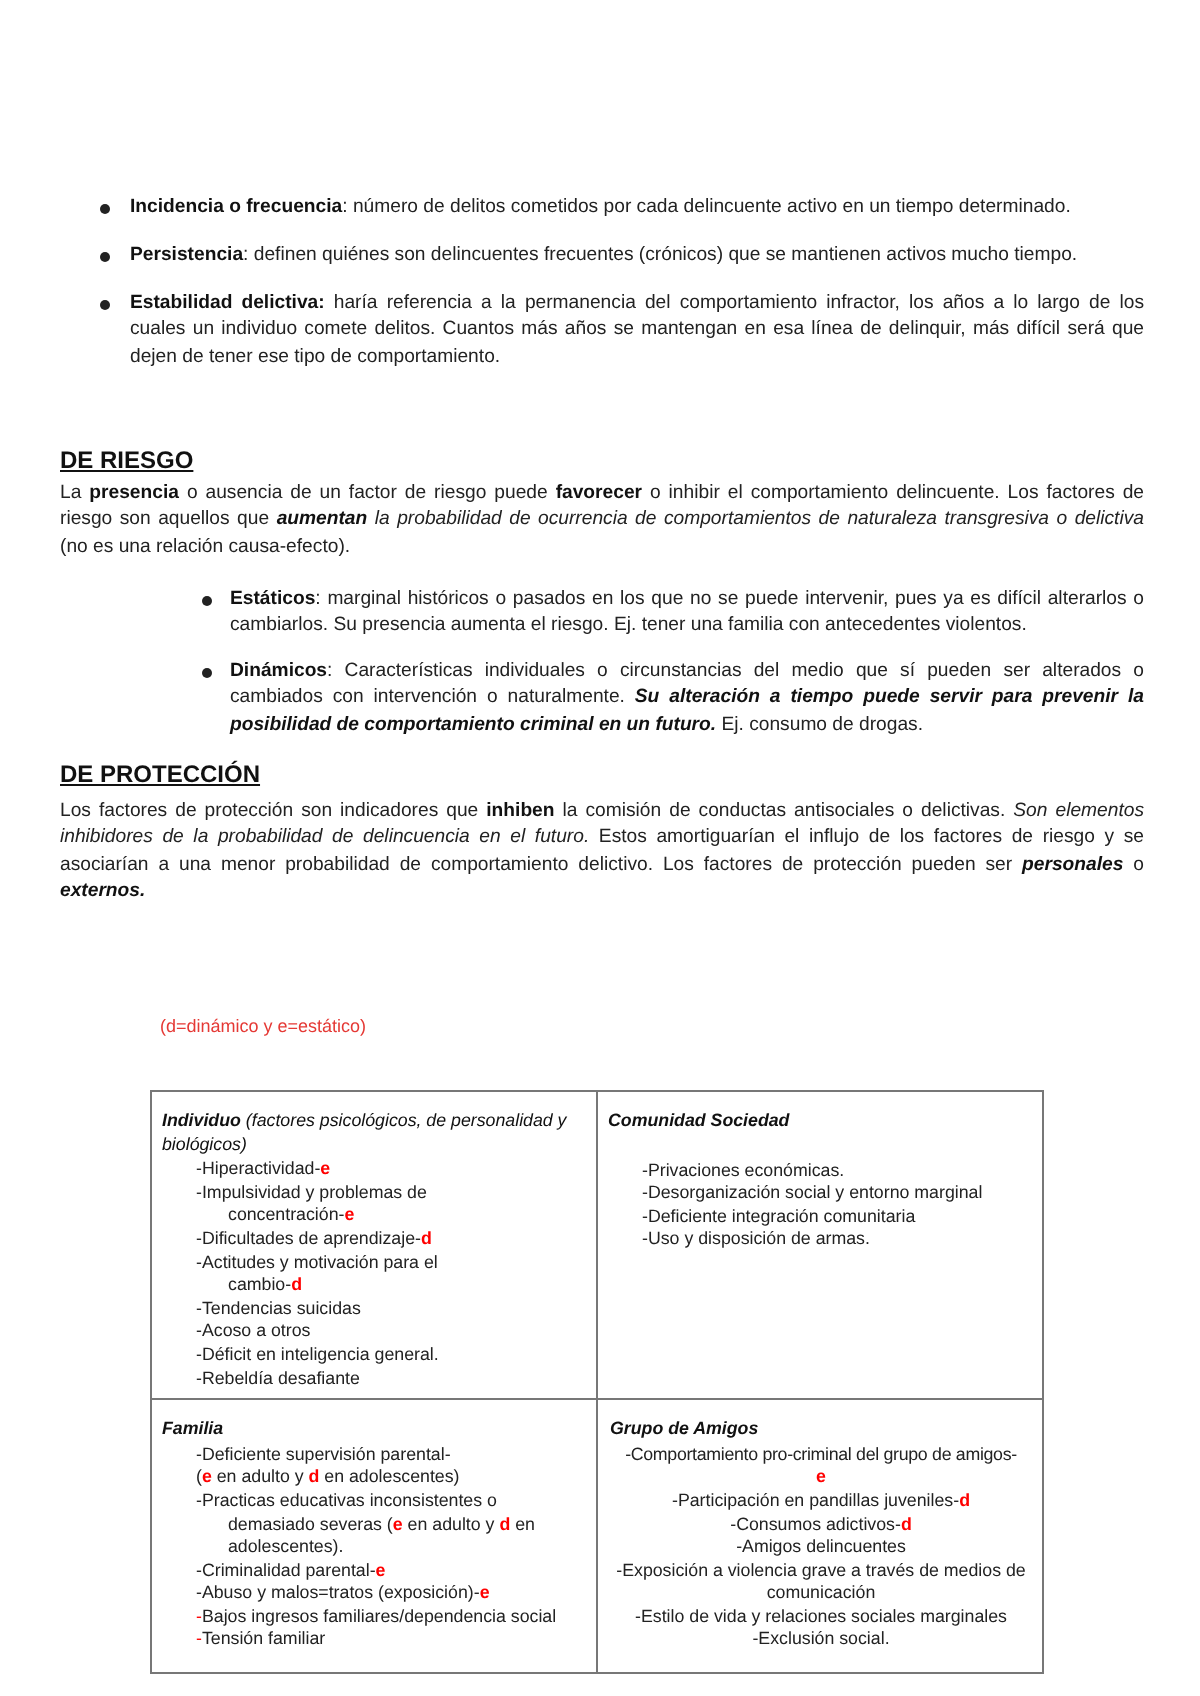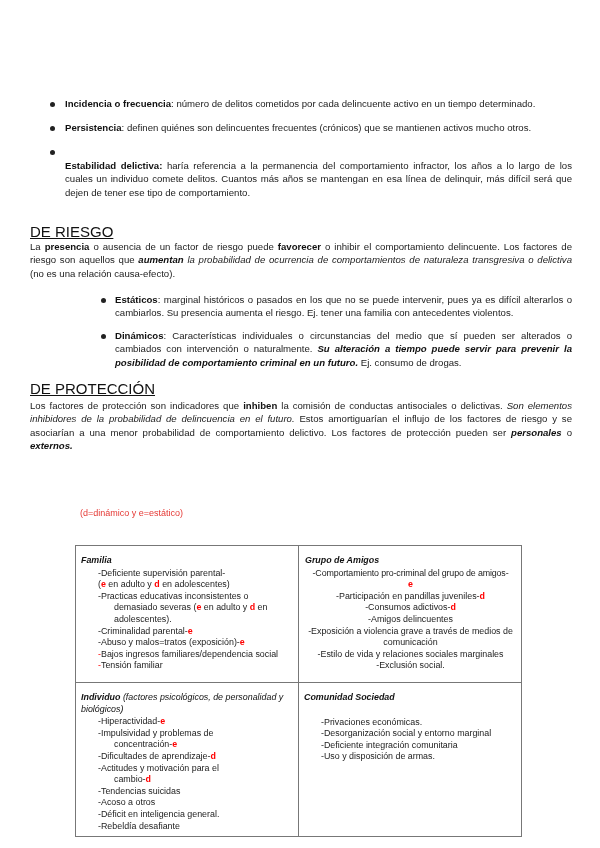--- a/index.html
+++ b/index.html
@@ -14,21 +14,21 @@
   .bullet-dot {
     position: absolute; width: 5px; height: 5px; border-radius: 50%; background: #222;
   }
   .bullet-text { line-height: 13.4px; text-align: justify; }
   b, strong { font-weight: bold; color: #111; }
   .bi { font-weight: bold; font-style: italic; color: #111; }
   .it { font-style: italic; }
   .section-heading {
     color: #2e74b5; font-weight: bold; font-size: 9.6px; letter-spacing: -0.1px;
   }
-  .sub-heading { font-weight: normal; text-decoration: underline; color: #111; font-size: 15px; }
+  .sub-heading { font-weight: bold; text-decoration: underline; color: #111; font-size: 12px; }
   .table-title { font-weight: bold; color: #111; font-size: 9.6px; }
   .legend-note { color: #e53935; font-size: 9px; }
   .red { color: #ff0000; font-weight: bold; }
   table.risk {
     position: absolute; left: 75px; top: 513px; width: 446px; height: 287px;
     border-collapse: collapse; table-layout: fixed;
   }
   table.risk td {
     border: 1.2px solid #777; vertical-align: top; padding: 0;
     font-size: 8.9px; line-height: 11.6px; color: #222;
@@ -43,24 +43,24 @@
 </head>
 <body>
 
 <div class="page">
 
   <div>
     <div class="bullet-dot" style="left:50px; top:70px;"></div>
     <p class="abs bullet-text" style="left:65px; top:65px; width:490px;"><b>Incidencia o frecuencia</b><span>: </span><span>número de delitos cometidos por cada delincuente activo en un tiempo determinado.</span></p>
 
     <div class="bullet-dot" style="left:50px; top:94px;"></div>
-    <p class="abs bullet-text" style="left:65px; top:89px; width:490px;"><b>Persistencia</b><span>: </span><span>definen quiénes son delincuentes frecuentes (crónicos) que se mantienen activos mucho otros.</span></p>
+    <p class="abs bullet-text" style="left:65px; top:89px; width:490px;"><b>Persistencia</b><span>: </span><span>definen quiénes son delincuentes frecuentes (crónicos) que se mantienen activos mucho tiempo.</span></p>
 
     <div class="bullet-dot" style="left:50px; top:118px;"></div>
-    <p class="abs bullet-text" style="left:65px; top:127px; width:507px;"><b>Estabilidad delictiva:</b><span> </span><span>haría referencia a la permanencia del comportamiento infractor, los años a lo largo de los cuales un individuo comete delitos. Cuantos más años se mantengan en esa línea de delinquir, más difícil será que dejen de tener ese tipo de comportamiento.</span></p>
+    <p class="abs bullet-text" style="left:65px; top:113px; width:507px;"><b>Estabilidad delictiva:</b><span> </span><span>haría referencia a la permanencia del comportamiento infractor, los años a lo largo de los cuales un individuo comete delitos. Cuantos más años se mantengan en esa línea de delinquir, más difícil será que dejen de tener ese tipo de comportamiento.</span></p>
   </div>
 
 
   <div class="abs sub-heading" style="left:30px; top:191px;">DE RIESGO</div>
   <p class="abs just" style="left:30px; top:208px; width:542px;"><span>La </span><b>presencia</b><span> o ausencia de un factor de riesgo puede </span><b>favorecer</b><span> o inhibir el comportamiento delincuente. Los factores de riesgo son aquellos que </span><span class="bi">aumentan</span><span class="it"> la probabilidad de ocurrencia de comportamientos de naturaleza transgresiva o delictiva</span><span> (no es una relación causa-efecto).</span></p>
 
   <div>
     <div class="bullet-dot" style="left:101px; top:266px;"></div>
     <p class="abs bullet-text" style="left:115px; top:261px; width:457px;"><b>Estáticos</b><span>: marginal históricos o pasados en los que no se puede intervenir, pues ya es difícil alterarlos o cambiarlos. Su presencia aumenta el riesgo. Ej. tener una familia con antecedentes violentos.</span></p>
 
@@ -73,21 +73,47 @@
 
 
   <div class="abs legend-note" style="left:80px; top:476px;">(d=dinámico y e=estático)</div>
 
   <table class="risk">
     <colgroup>
         <col style="width:223px;">
         <col style="width:223px;">
       </colgroup>
     <tbody>
-        <tr style="height:137px;">
+        <tr style="height:150px;">
+      <td>
+        <div class="cell-inner">
+          <div class="cell-title"><span>Individuo</span><span class="sub"> (factores psicológicos, de personalidad y biológicos)</span></div>
+          <div class="indent1"><span>-Hiperactividad-</span><span class="red">e</span></div>
+          <div class="indent1">-Impulsividad y problemas de</div>
+          <div class="indent2"><span>concentración-</span><span class="red">e</span></div>
+          <div class="indent1"><span>-Dificultades de aprendizaje-</span><span class="red">d</span></div>
+          <div class="indent1">-Actitudes y motivación para el</div>
+          <div class="indent2"><span>cambio-</span><span class="red">d</span></div>
+          <div class="indent1">-Tendencias suicidas</div>
+          <div class="indent1">-Acoso a otros</div>
+          <div class="indent1">-Déficit en inteligencia general.</div>
+          <div class="indent1">-Rebeldía desafiante</div>
+        </div>
+      </td>
+      <td>
+        <div class="cell-inner">
+          <div class="cell-title" style="margin-bottom:13px;">Comunidad Sociedad</div>
+          <div class="indent1">-Privaciones económicas.</div>
+          <div class="indent1">-Desorganización social y entorno marginal</div>
+          <div class="indent1">-Deficiente integración comunitaria</div>
+          <div class="indent1">-Uso y disposición de armas.</div>
+        </div>
+      </td>
+    </tr>
+    <tr style="height:137px;">
       <td>
         <div class="cell-inner">
           <div class="cell-title">Familia</div>
           <div class="indent1">-Deficiente supervisión parental-</div>
           <div style="padding-left:17px;"><span>(</span><span class="red">e</span><span> en adulto y </span><span class="red">d</span><span> en adolescentes)</span></div>
           <div class="indent1">-Practicas educativas inconsistentes o</div>
           <div class="indent2"><span>demasiado severas (</span><span class="red">e</span><span> en adulto y </span><span class="red">d</span><span> en</span></div>
           <div class="indent2">adolescentes).</div>
           <div class="indent1"><span>-Criminalidad parental-</span><span class="red">e</span></div>
           <div class="indent1"><span>-Abuso y malos=tratos (exposición)-</span><span class="red">e</span></div>
@@ -102,42 +128,16 @@
           <div class="center"><span class="red">e</span></div>
           <div class="center"><span>-Participación en pandillas juveniles-</span><span class="red">d</span></div>
           <div class="center"><span>-Consumos adictivos-</span><span class="red">d</span></div>
           <div class="center">-Amigos delincuentes</div>
           <div class="center">-Exposición a violencia grave a través de medios de comunicación</div>
           <div class="center">-Estilo de vida y relaciones sociales marginales</div>
           <div class="center">-Exclusión social.</div>
         </div>
       </td>
     </tr>
-    <tr style="height:150px;">
-      <td>
-        <div class="cell-inner">
-          <div class="cell-title"><span>Individuo</span><span class="sub"> (factores psicológicos, de personalidad y biológicos)</span></div>
-          <div class="indent1"><span>-Hiperactividad-</span><span class="red">e</span></div>
-          <div class="indent1">-Impulsividad y problemas de</div>
-          <div class="indent2"><span>concentración-</span><span class="red">e</span></div>
-          <div class="indent1"><span>-Dificultades de aprendizaje-</span><span class="red">d</span></div>
-          <div class="indent1">-Actitudes y motivación para el</div>
-          <div class="indent2"><span>cambio-</span><span class="red">d</span></div>
-          <div class="indent1">-Tendencias suicidas</div>
-          <div class="indent1">-Acoso a otros</div>
-          <div class="indent1">-Déficit en inteligencia general.</div>
-          <div class="indent1">-Rebeldía desafiante</div>
-        </div>
-      </td>
-      <td>
-        <div class="cell-inner">
-          <div class="cell-title" style="margin-bottom:13px;">Comunidad Sociedad</div>
-          <div class="indent1">-Privaciones económicas.</div>
-          <div class="indent1">-Desorganización social y entorno marginal</div>
-          <div class="indent1">-Deficiente integración comunitaria</div>
-          <div class="indent1">-Uso y disposición de armas.</div>
-        </div>
-      </td>
-    </tr>
   </tbody>
     </table>
 
 </div>
 
 </body></html>

